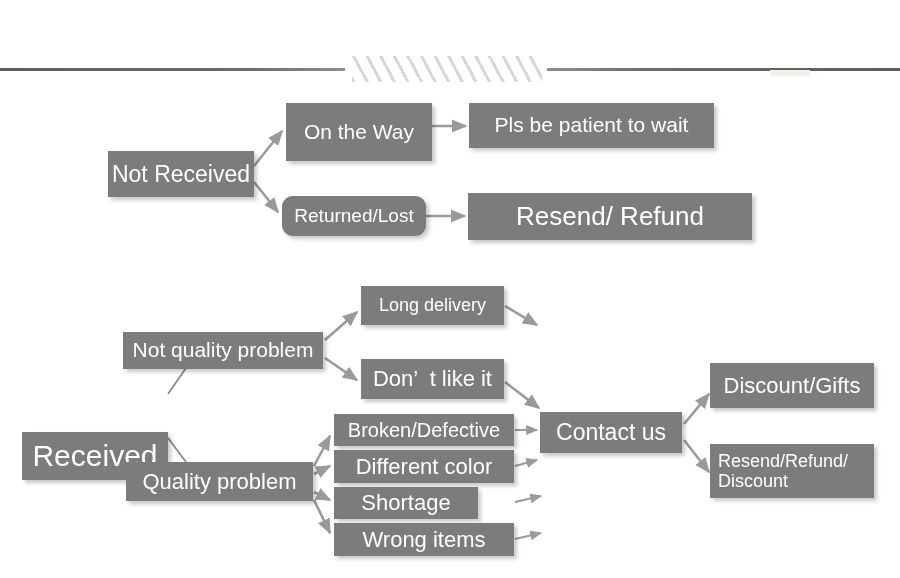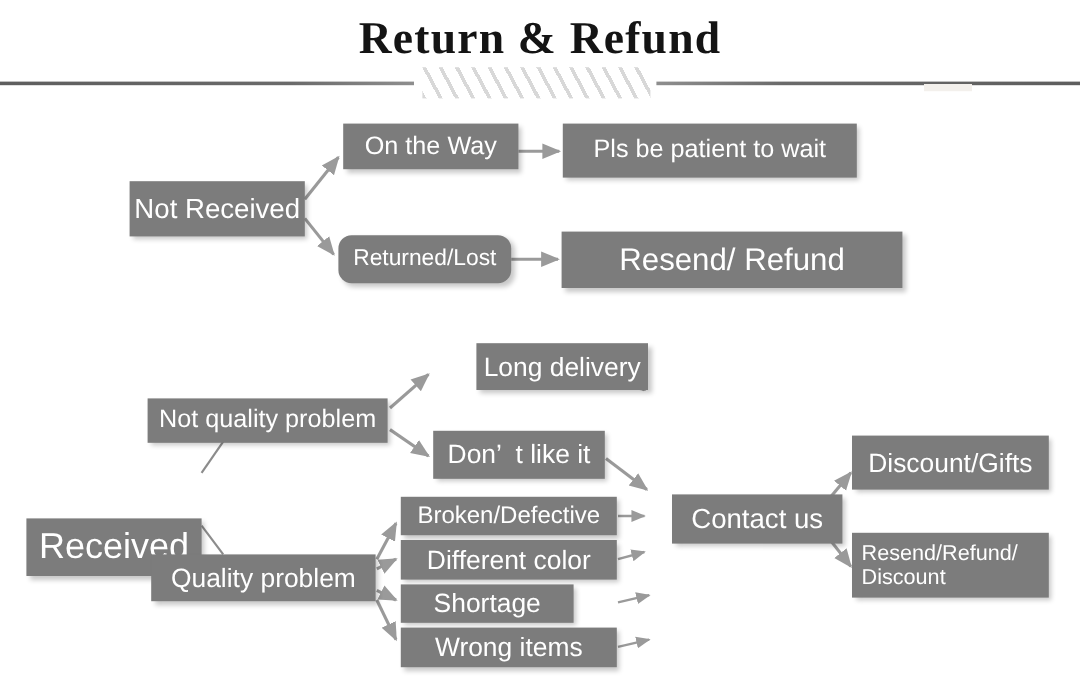--- a/index.html
+++ b/index.html
@@ -117,21 +117,20 @@
     stroke: #8c8c8c;
     stroke-width: 1.8;
     fill: none;
   }
 </style>
 </head>
 <body>
 
 <div id="page">
 
-  <div class="title">Return &amp; Refund</div>
 
   <div class="rule-left"></div>
   <div class="hatch"></div>
   <div class="rule-right"></div>
   <div class="faint-mark"></div>
 
   <svg id="wires" viewBox="0 0 900 578" xmlns="http://www.w3.org/2000/svg">
     <defs>
       <marker id="ah" markerWidth="7" markerHeight="7" refX="5.4" refY="3.1" orient="auto" markerUnits="strokeWidth">
         <path d="M0,0.6 L6,3.1 L0,5.6 z" fill="#9a9a9a"></path>
@@ -176,21 +175,21 @@
 
     <path class="wire" d="M684,424 L709,394" marker-end="url(#ah)"></path>
 
     <path class="wire" d="M684,440 L709,472" marker-end="url(#ah)"></path>
   </svg>
 
   <div class="box" style="left:108px; top:151px; width:146px; height:46px; font-size:23px;">
     <span>Not Received</span>
   </div>
 
-  <div class="box" style="left:286px; top:103px; width:146px; height:38px; font-size:21px;">
+  <div class="box" style="left:286px; top:103px; width:146px; height:58px; font-size:21px;">
     <span>On the Way</span>
   </div>
 
   <div class="box" style="left:469px; top:103px; width:245px; height:45px; font-size:21px;">
     <span>Pls be patient to wait</span>
   </div>
 
   <div class="box" style="left:282px; top:196px; width:144px; height:40px; font-size:19px;border-radius:11px;">
     <span>Returned/Lost</span>
   </div>
@@ -204,21 +203,21 @@
   </div>
 
   <div class="box" style="left:123px; top:332px; width:200px; height:37px; font-size:21px;">
     <span>Not quality problem</span>
   </div>
 
   <div class="box" style="left:126px; top:462px; width:187px; height:39px; font-size:22px;">
     <span>Quality problem</span>
   </div>
 
-  <div class="box" style="left:361px; top:286px; width:143px; height:39px; font-size:22px;margin-left:36px;">
+  <div class="box" style="left:361px; top:286px; width:143px; height:39px; font-size:18px;">
     <span>Long delivery</span>
   </div>
 
   <div class="box" style="left:361px; top:359px; width:143px; height:40px; font-size:22px;">
     <span>Don’  t like it</span>
   </div>
 
   <div class="box" style="left:334px; top:414px; width:180px; height:32px; font-size:20px;">
     <span>Broken/Defective</span>
   </div>
@@ -228,21 +227,21 @@
   </div>
 
   <div class="box" style="left:334px; top:487px; width:144px; height:32px; font-size:22px;">
     <span>Shortage</span>
   </div>
 
   <div class="box" style="left:334px; top:523px; width:180px; height:33px; font-size:22px;">
     <span>Wrong items</span>
   </div>
 
-  <div class="box" style="left:540px; top:412px; width:142px; height:41px; font-size:23px;margin-left:20px;">
+  <div class="box" style="left:540px; top:412px; width:142px; height:41px; font-size:23px;">
     <span>Contact us</span>
   </div>
 
   <div class="box" style="left:710px; top:363px; width:164px; height:45px; font-size:22px;">
     <span>Discount/Gifts</span>
   </div>
 
   <div class="box left-align" style="left:710px; top:444px; width:164px; height:54px; font-size:18px;">
     <span>Resend/Refund/
 Discount</span>

